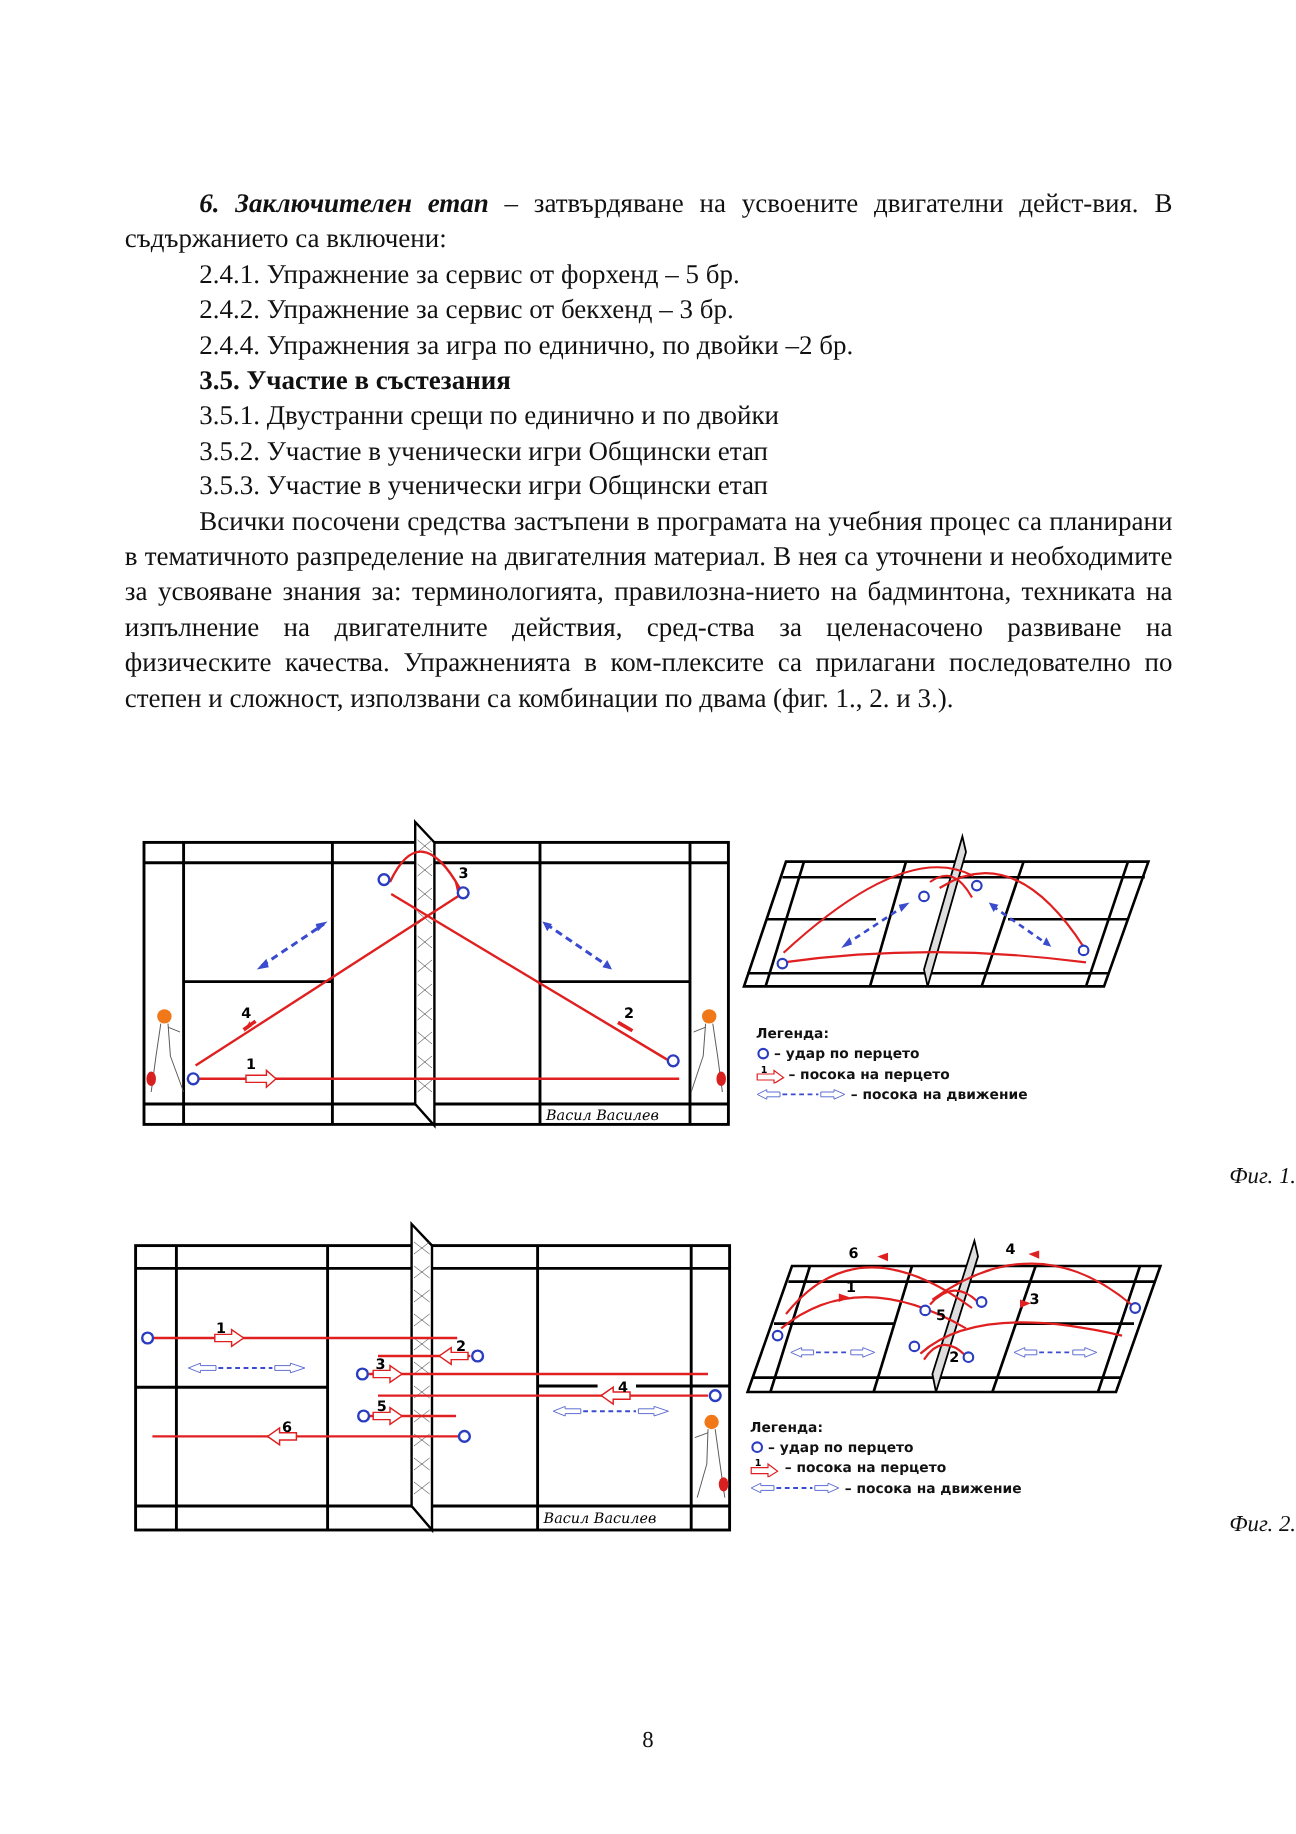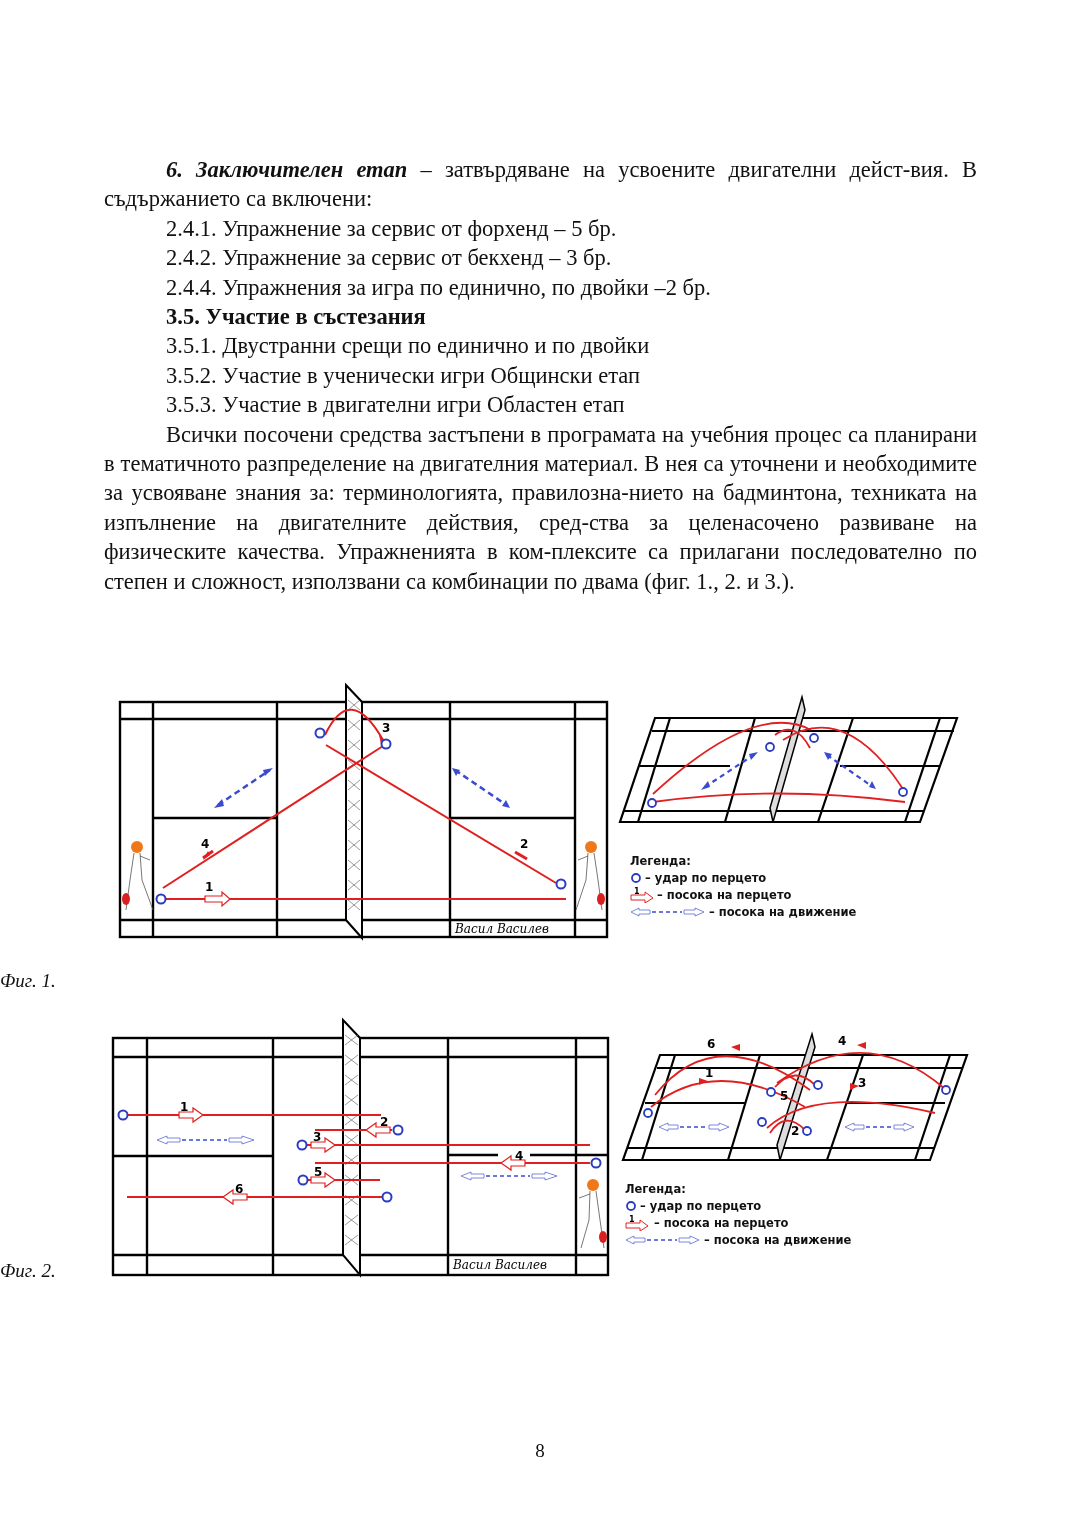--- a/index.html
+++ b/index.html
@@ -5,41 +5,41 @@
   html, body { margin:0; padding:0; background:#fff; }
   body { width:1080px; height:1528px; position:relative; font-family:"Liberation Serif", serif; color:#111; overflow:hidden; }
   .page { position:absolute; left:0; top:0; width:1080px; height:1528px; }
   .text { position:absolute; left:104px; width:873px; font-size:22.5px; line-height:29.4px; }
   .p { margin:0; text-align:justify; }
   .ind { text-indent:62px; }
   .sub { padding-left:62px; margin:0; }
   .b { font-weight:bold; }
   .bi { font-weight:bold; font-style:italic; }
   .fig { position:absolute; }
-  .caption { position:absolute; width:1080px; left:0; text-align:left; font-style:italic; font-size:19px; }
+  .caption { position:absolute; width:1080px; left:0; text-align:right; font-style:italic; font-size:19px; }
   .pagenum { position:absolute; width:1080px; left:0; text-align:center; font-size:19px; top:1440px; }
   svg text { font-family:"DejaVu Sans", sans-serif; }
   .legend { position:absolute; font-family:"DejaVu Sans", sans-serif; font-weight:bold; font-size:11.5px; color:#111; }
   .legend .row { height:17px; display:flex; align-items:center; white-space:nowrap; }
   .sig { font-family:"DejaVu Serif", serif; font-style:italic; font-size:12px; }
 </style>
 </head>
 <body>
 
 <div class="page">
 
   <div class="text" style="top:155px;">
     <p class="p ind"><span class="bi">6. Заключителен етап</span><span> – затвърдяване на усвоените двигателни дейст-вия. В съдържанието са включени:</span></p>
     <p class="sub">2.4.1. Упражнение за сервис от форхенд – 5 бр.</p>
     <p class="sub">2.4.2. Упражнение за сервис от бекхенд – 3 бр.</p>
     <p class="sub">2.4.4. Упражнения за игра по единично, по двойки –2 бр.</p>
     <p class="sub b">3.5. Участие в състезания</p>
     <p class="sub">3.5.1. Двустранни срещи по единично и по двойки</p>
     <p class="sub">3.5.2. Участие в ученически игри Общински етап</p>
-    <p class="sub">3.5.3. Участие в двигателни игри Областен етап</p>
+    <p class="sub">3.5.3. Участие в ученически игри Общински етап</p>
     <p class="p ind">Всички посочени средства застъпени в програмата на учебния процес са планирани в тематичното разпределение на двигателния материал. В нея са уточнени и необходимите за усвояване знания за: терминологията, правилозна-нието на бадминтона, техниката на изпълнение на двигателните действия, сред-ства за целенасочено развиване на физическите качества. Упражненията в ком-плексите са прилагани последователно по степен и сложност, използвани са комбинации по двама (фиг. 1., 2. и 3.).</p>
   </div>
 
   <svg class="fig" style="left:110px;top:680px;" width="510" height="270">
     <g stroke="#000" stroke-width="2.4" fill="none">
       <rect x="10" y="22" width="487" height="235"></rect>
       <line x1="10" y1="39" x2="497" y2="39"></line>
       <line x1="10" y1="240" x2="497" y2="240"></line>
       <line x1="43" y1="22" x2="43" y2="257"></line>
       <line x1="465" y1="22" x2="465" y2="257"></line>

